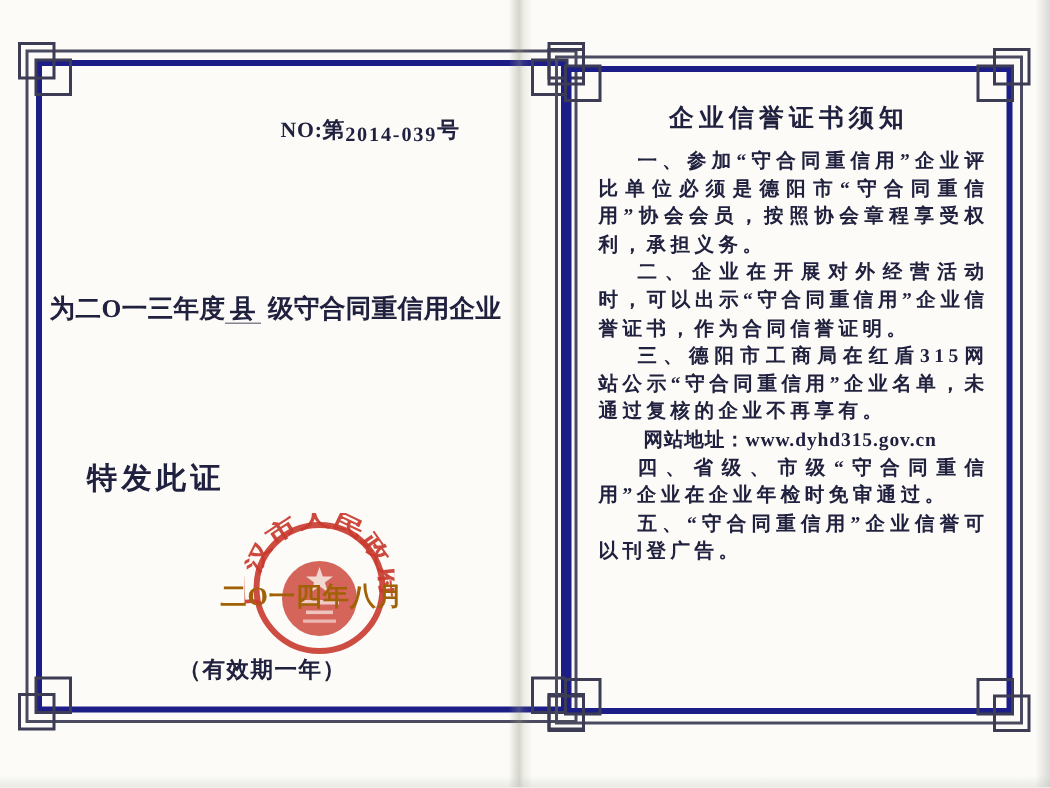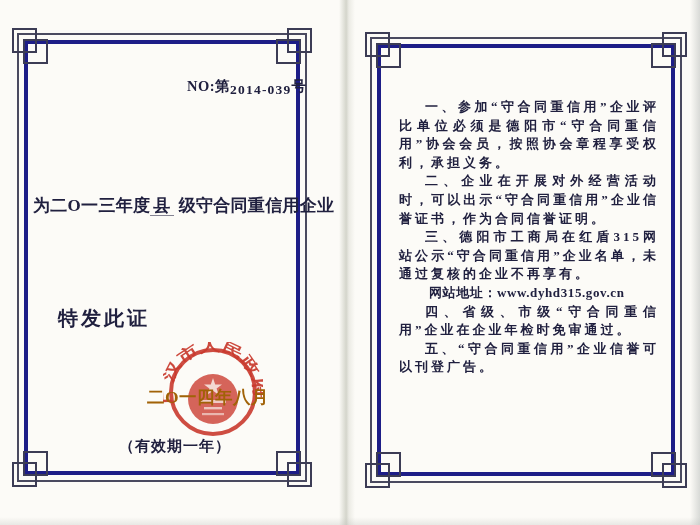--- a/index.html
+++ b/index.html
@@ -4,21 +4,21 @@
 <style>
   html,body { margin:0; padding:0; background:#e8e8e6; }
   #scan {
     position:relative; width:700px; height:525px;
     background:#fcfbf7; overflow:hidden;
     font-family:"Liberation Serif","DejaVu Serif",serif;
     color:#20203f;
   }
   
   .page { position:absolute; }
-  .page-left  { left:17px;  top:33px; width:290px; height:449px; }
+  .page-left  { left:17px;  top:33px; width:368px; height:449px; }
   .page-right { left:370px; top:37px; width:312px; height:446px; }
   .b-outer { position:absolute; inset:0; border:2px solid #4a4a60; }
   .b-inner { position:absolute; inset:7px; border:4px solid #1d1d87; }
   .sq { position:absolute; width:21px; height:21px; border:2px solid #3c3c55; }
   .sq.tl1 { left:-5px;  top:-5px; }   .sq.tl2 { left:6px;  top:6px; }
   .sq.tr1 { right:-5px; top:-5px; }   .sq.tr2 { right:6px; top:6px; }
   .sq.bl1 { left:-5px;  bottom:-5px;} .sq.bl2 { left:6px;  bottom:6px; }
   .sq.br1 { right:-5px; bottom:-5px;} .sq.br2 { right:6px; bottom:6px; }
   
   .fold {
@@ -110,20 +110,21 @@
     <div class="b-inner"></div>
     <div class="sq tl1"></div>
     <div class="sq tl2"></div>
     <div class="sq tr1"></div>
     <div class="sq tr2"></div>
     <div class="sq bl1"></div>
     <div class="sq bl2"></div>
     <div class="sq br1"></div>
     <div class="sq br2"></div>
 
+    <div class="notice-title">企业信誉证书须知</div>
 
     <div class="notice-body">
       <p>一、参加“守合同重信用”企业评比单位必须是德阳市“守合同重信用”协会会员，按照协会章程享受权利，承担义务。</p>
       <p>二、企业在开展对外经营活动时，可以出示“守合同重信用”企业信誉证书，作为合同信誉证明。</p>
       <p>三、德阳市工商局在红盾315网站公示“守合同重信用”企业名单，未通过复核的企业不再享有。</p>
       <p class="flush">网站地址：www.dyhd315.gov.cn</p>
       <p>四、省级、市级“守合同重信用”企业在企业年检时免审通过。</p>
       <p>五、“守合同重信用”企业信誉可以刊登广告。</p>
     </div>
   </div>

